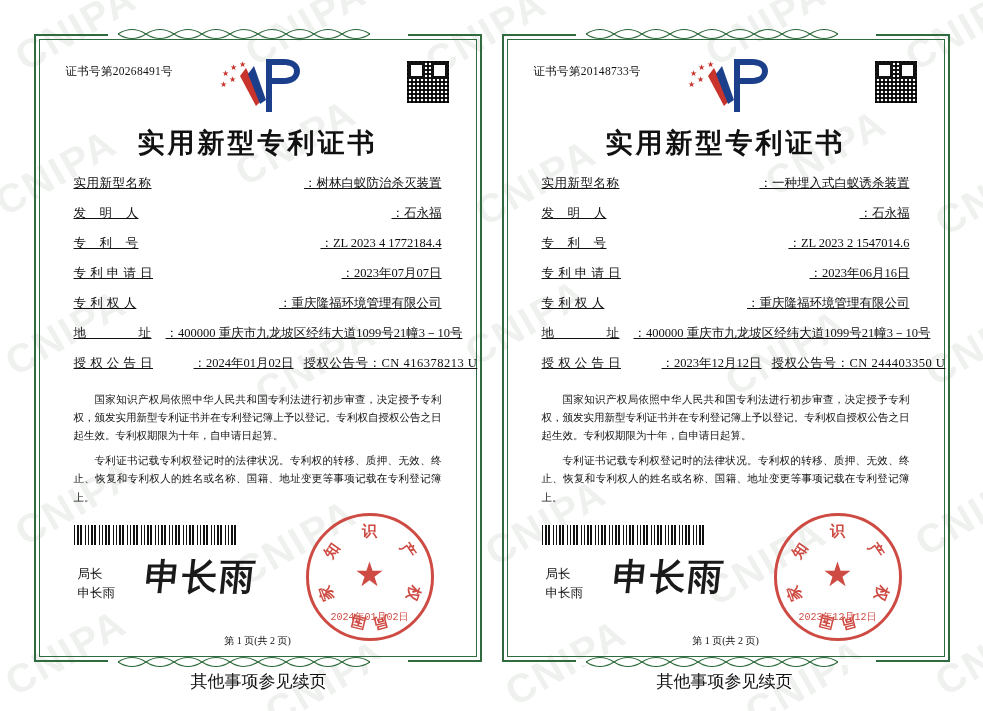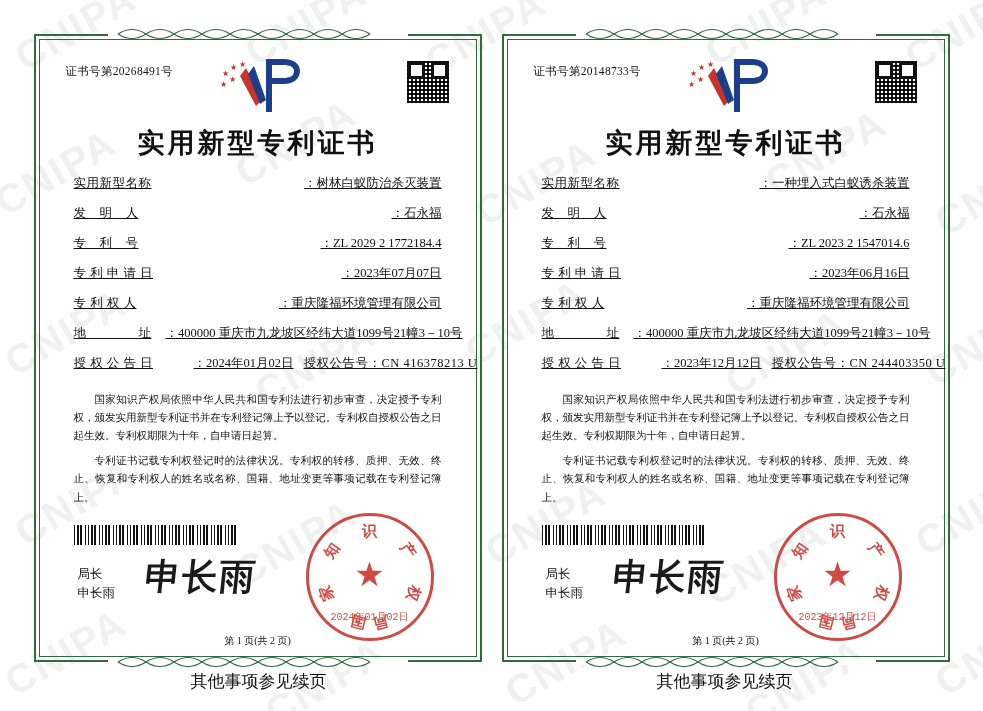--- a/index.html
+++ b/index.html
@@ -368,21 +368,21 @@
             <div class="field-row">
               <span class="field-label">实用新型名称</span>
               <span class="field-value">：树林白蚁防治杀灭装置</span>
             </div>
             <div class="field-row">
               <span class="field-label">发　明　人</span>
               <span class="field-value">：石永福</span>
             </div>
             <div class="field-row">
               <span class="field-label">专　利　号</span>
-              <span class="field-value">：ZL 2029 2 1772184.4</span>
+              <span class="field-value">：ZL 2023 4 1772184.4</span>
             </div>
             <div class="field-row">
               <span class="field-label">专 利 申 请 日</span>
               <span class="field-value">：2023年07月07日</span>
             </div>
             <div class="field-row">
               <span class="field-label">专 利 权 人</span>
               <span class="field-value">：重庆隆福环境管理有限公司</span>
             </div>
             <div class="field-row">

